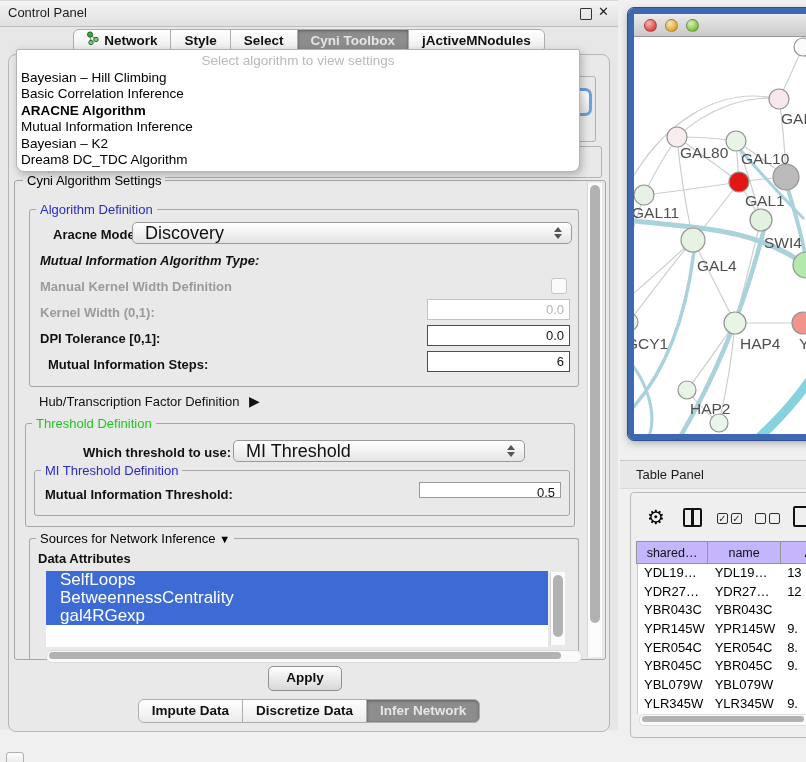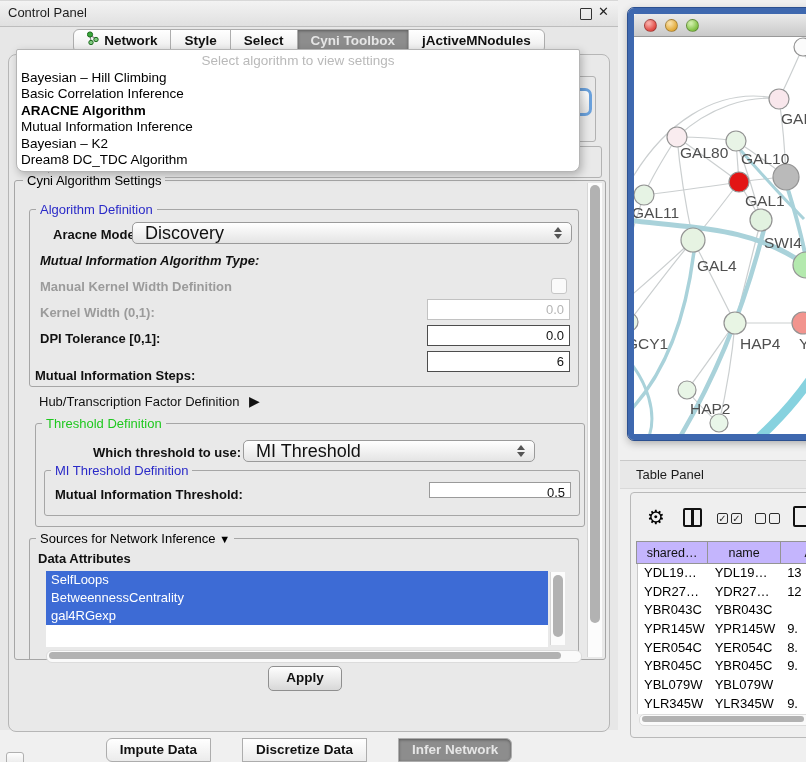--- a/index.html
+++ b/index.html
@@ -15,21 +15,21 @@
   .cp-titlebar{left:0;top:0;width:618px;height:25px;
     background:linear-gradient(#f3f3f3,#e0e0e0);
     border-top:1px solid #d8d8d8;border-bottom:1px solid #bdbdbd;}
   .cp-title{left:8px;top:4px;font-size:13px;color:#1c1c1c;}
   .win-mini{left:580px;top:7px;width:10px;height:10px;border:1.6px solid #333;border-radius:1px;}
   .win-close{left:598px;top:3px;font-size:13px;font-weight:bold;color:#222;}
   .cp-inner{left:8px;top:54px;width:600px;height:676px;border:1px solid #b6b6b6;border-radius:8px;background:#e9e9e9;}
   
   .tabrow{left:0;width:618px;display:flex;justify-content:center;z-index:30;}
   .tabrow-top{top:29px;}
-  .tabrow-bottom{top:738px;gap:32px;}
+  .tabrow-bottom{top:699px;}
   .tab{height:22px;line-height:22px;padding:0 13px;font-size:13.5px;font-weight:600;color:#111;
     background:linear-gradient(#ffffff,#ebebeb);border:1px solid #adadad;margin-left:-1px;
     display:flex;align-items:center;gap:5px;}
   .tab:first-child{border-radius:6px 0 0 6px;margin-left:0;}
   .tab:last-child{border-radius:0 6px 6px 0;}
   .tab.selected{background:#8d8d8d;color:#e6e6e6;box-shadow:inset 0 1px 3px rgba(0,0,0,.35);}
   
   .popup{left:16px;top:49px;width:562px;height:121px;background:#fff;border:1px solid #b5b5b5;
     border-radius:2px 2px 8px 8px;z-index:40;box-shadow:2px 3px 8px rgba(0,0,0,.25);}
   .popup-placeholder{width:100%;text-align:center;color:#b9b9b9;font-size:13.5px;padding-top:3px;height:17px;}
@@ -55,21 +55,21 @@
   .spinner{width:14px;display:flex;flex-direction:column;align-items:center;gap:2px;margin-right:6px;}
   .tri-up{width:0;height:0;border-left:4px solid transparent;border-right:4px solid transparent;border-bottom:5px solid #555;}
   .tri-dn{width:0;height:0;border-left:4px solid transparent;border-right:4px solid transparent;border-top:5px solid #555;}
   
   .field{background:#fff;border:1px solid #9a9a9a;box-sizing:border-box;font-size:13px;color:#111;
     text-align:right;padding:2px 5px 0 0;}
   .field.strong{border:1px solid #4d4d4d;}
   .field.dis{border:1px solid #c2c2c2;color:#b5b5b5;}
   .checkbox{width:14px;height:14px;border:1px solid #c6c6c6;border-radius:3px;background:#fafafa;}
   
-  .attr-item{height:18px;line-height:18px;font-size:13px;color:#fff;background:#3d6bd5;padding-left:5px;}
+  .attr-item{height:18px;line-height:18px;font-size:17px;color:#fff;background:#3d6bd5;padding-left:14px;}
   .vtrack{background:#fcfcfc;border-left:1px solid #d6d6d6;}
   .vthumb{position:absolute;background:#b2b2b2;border-radius:5px;}
   .htrack{background:#fafafa;border:1px solid #dcdcdc;border-radius:6px;}
   .hthumb{position:absolute;background:#b2b2b2;border-radius:4px;}
   
   .btn{background:linear-gradient(#fefefe,#d8d8d8);border:1px solid #8f8f8f;border-radius:5px;
     font-size:13.5px;font-weight:600;color:#111;text-align:center;line-height:22px;}
   .tiny-btn{border:1px solid #b0b0b0;background:linear-gradient(#fdfdfd,#e5e5e5);border-radius:3px;}
   
   .netwin{left:628px;top:8px;width:200px;height:432px;border:6px solid #3e68af;outline:1px solid #2c5090;
@@ -179,30 +179,30 @@
 
       <div class="abs lbl dis" style="left:10px;top:69px;">Manual Kernel Width Definition</div>
       <div class="abs checkbox" style="left:521px;top:68px;"></div>
 
       <div class="abs lbl dis" style="left:10px;top:95px;">Kernel Width (0,1):</div>
       <div class="abs field dis" style="left:397px;top:89px;width:143px;height:21px;">0.0</div>
 
       <div class="abs lbl" style="left:10px;top:121px;">DPI Tolerance [0,1]:</div>
       <div class="abs field strong" style="left:397px;top:115px;width:143px;height:21px;">0.0</div>
 
-      <div class="abs lbl" style="left:5px;top:147px;margin-top:11px;">Mutual Information Steps:</div>
+      <div class="abs lbl" style="left:18px;top:147px;">Mutual Information Steps:</div>
       <div class="abs field strong" style="left:397px;top:141px;width:143px;height:21px;">6</div>
     </div>
 
     <div class="abs plain" style="left:24px;top:212px;">
       <span>Hub/Transcription Factor Definition</span>
       <span style="margin-left:6px;font-size:14px;">▶</span>
     </div>
 
-    <div class="abs gbox" style="left:20px;top:242px;width:548px;height:102px;">
+    <div class="abs gbox" style="left:10px;top:242px;width:548px;height:102px;">
       <div class="gtitle green" style="left:6px;background:#e9e9e9;">Threshold Definition</div>
 
       <div class="abs lbl" style="left:57px;top:21px;">Which threshold to use:</div>
       <div class="abs combo" style="left:207px;top:16px;width:292px;">
         <span class="combo-text">MI Threshold</span>
         <span class="spinner">
             <span class="tri-up"></span>
             <span class="tri-dn"></span>
           </span>
       </div>

